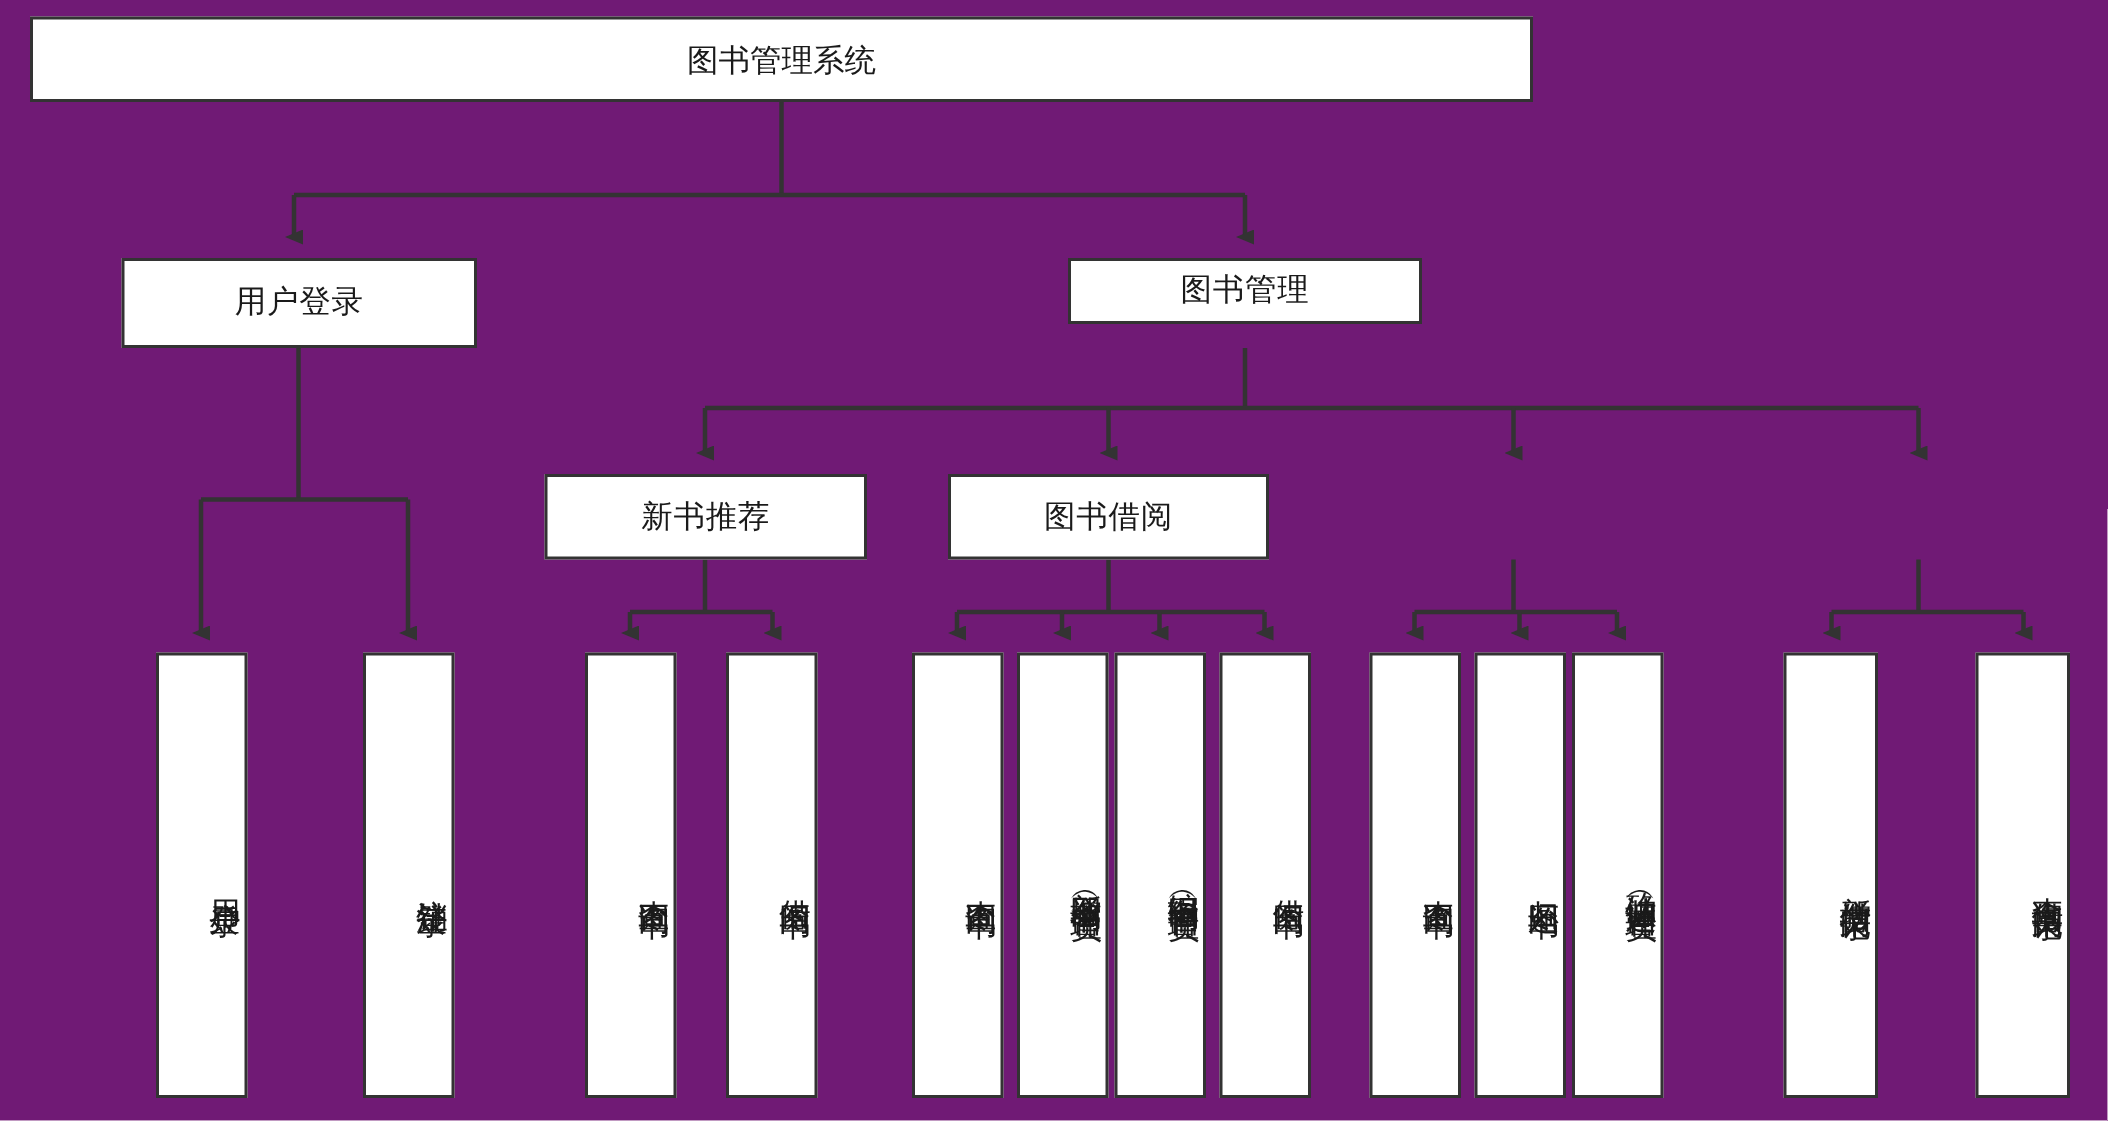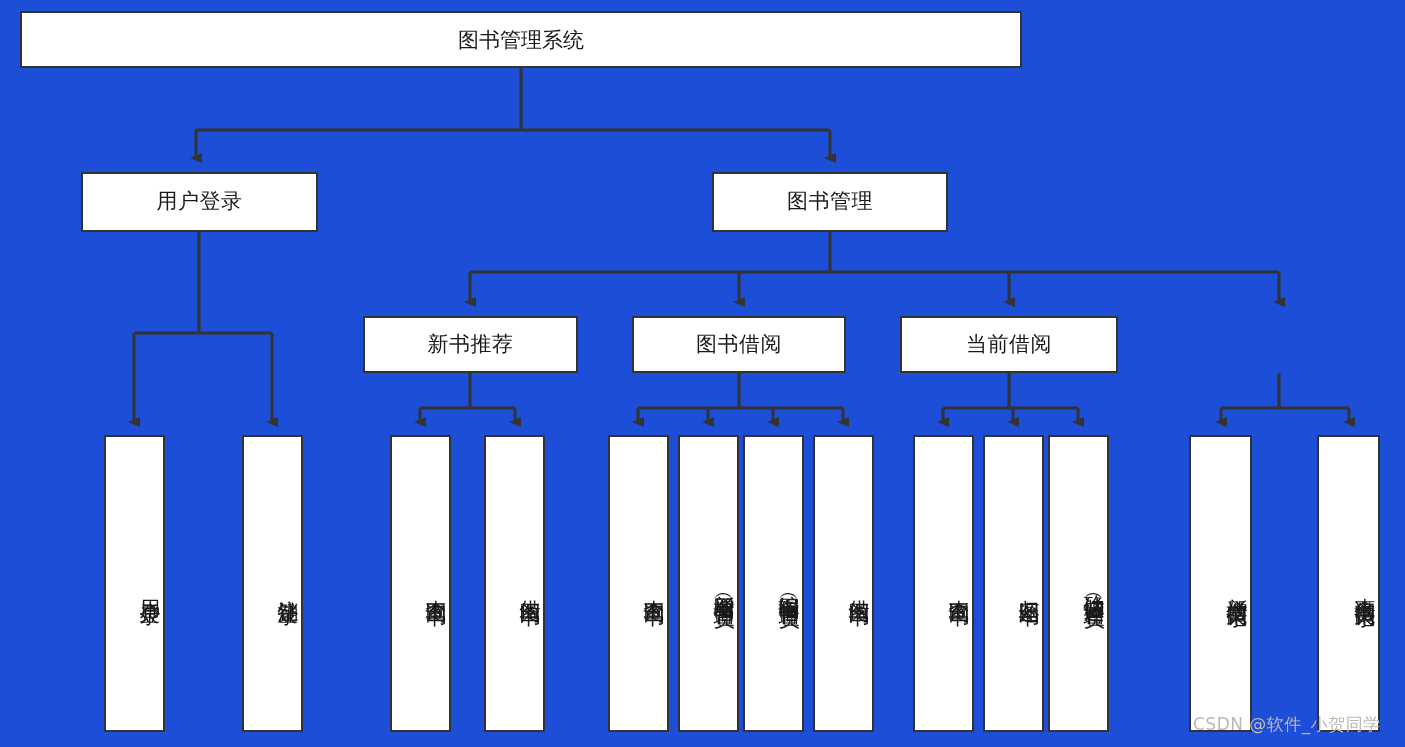--- a/index.html
+++ b/index.html
@@ -8,21 +8,21 @@
     padding: 0;
     background: #ffffff;
   }
   body {
     font-family: "DejaVu Sans", "Liberation Sans", sans-serif;
   }
   #canvas {
     position: relative;
     width: 1405px;
     height: 747px;
-    background: #1d4ed8;
+    background: #701a75;
     overflow: hidden;
   }
   svg.wires {
     position: absolute;
     left: 0;
     top: 0;
     width: 1405px;
     height: 747px;
     pointer-events: none;
   }
@@ -117,27 +117,26 @@
       <path d="M1221,408 L1349,408"></path>
       <path d="M1221,408 L1221,422" marker-end="url(#arrow)"></path>
       <path d="M1349,408 L1349,422" marker-end="url(#arrow)"></path>
     </g>
   </svg>
 
   <div class="node root" style="left:20px; top:11px; width:1002px; height:57px;">图书管理系统</div>
 
   <div class="node horizontal" style="left:81px; top:172px; width:237px; height:60px;">用户登录</div>
 
-  <div class="node horizontal" style="left:712px; top:172px; width:236px; height:60px;">图书管理</div>
+  <div class="node horizontal" style="left:712px; top:172px; width:236px; height:44px;">图书管理</div>
 
   <div class="node horizontal" style="left:363px; top:316px; width:215px; height:57px;font-family:Liberation Serif, serif;">新书推荐</div>
 
   <div class="node horizontal" style="left:632px; top:316px; width:214px; height:57px;font-family:Liberation Serif, serif;">图书借阅</div>
 
-  <div class="node horizontal" style="left:900px; top:316px; width:218px; height:57px;">当前借阅</div>
 
 
   <div class="node vertical" style="left:104px; top:435px; width:61px; height:297px;">用户登录</div>
 
   <div class="node vertical" style="left:242px; top:435px; width:61px; height:297px;">注销登录</div>
 
   <div class="node vertical" style="left:390px; top:435px; width:61px; height:297px;">查询图书</div>
 
   <div class="node vertical" style="left:484px; top:435px; width:61px; height:297px;">借阅图书</div>
 
@@ -152,15 +151,14 @@
   <div class="node vertical" style="left:913px; top:435px; width:61px; height:297px;">查询图书</div>
 
   <div class="node vertical" style="left:983px; top:435px; width:61px; height:297px;">归还图书</div>
 
   <div class="node vertical" style="left:1048px; top:435px; width:61px; height:297px;">确认归还（管理员）</div>
 
   <div class="node vertical" style="left:1189px; top:435px; width:63px; height:297px;">新增借阅记录</div>
 
   <div class="node vertical" style="left:1317px; top:435px; width:63px; height:297px;">查询借阅记录</div>
 
-  <div class="watermark" style="left:1193px; top:713px;">CSDN @软件_小贺同学</div>
 
 </div>
 
 </body></html>

